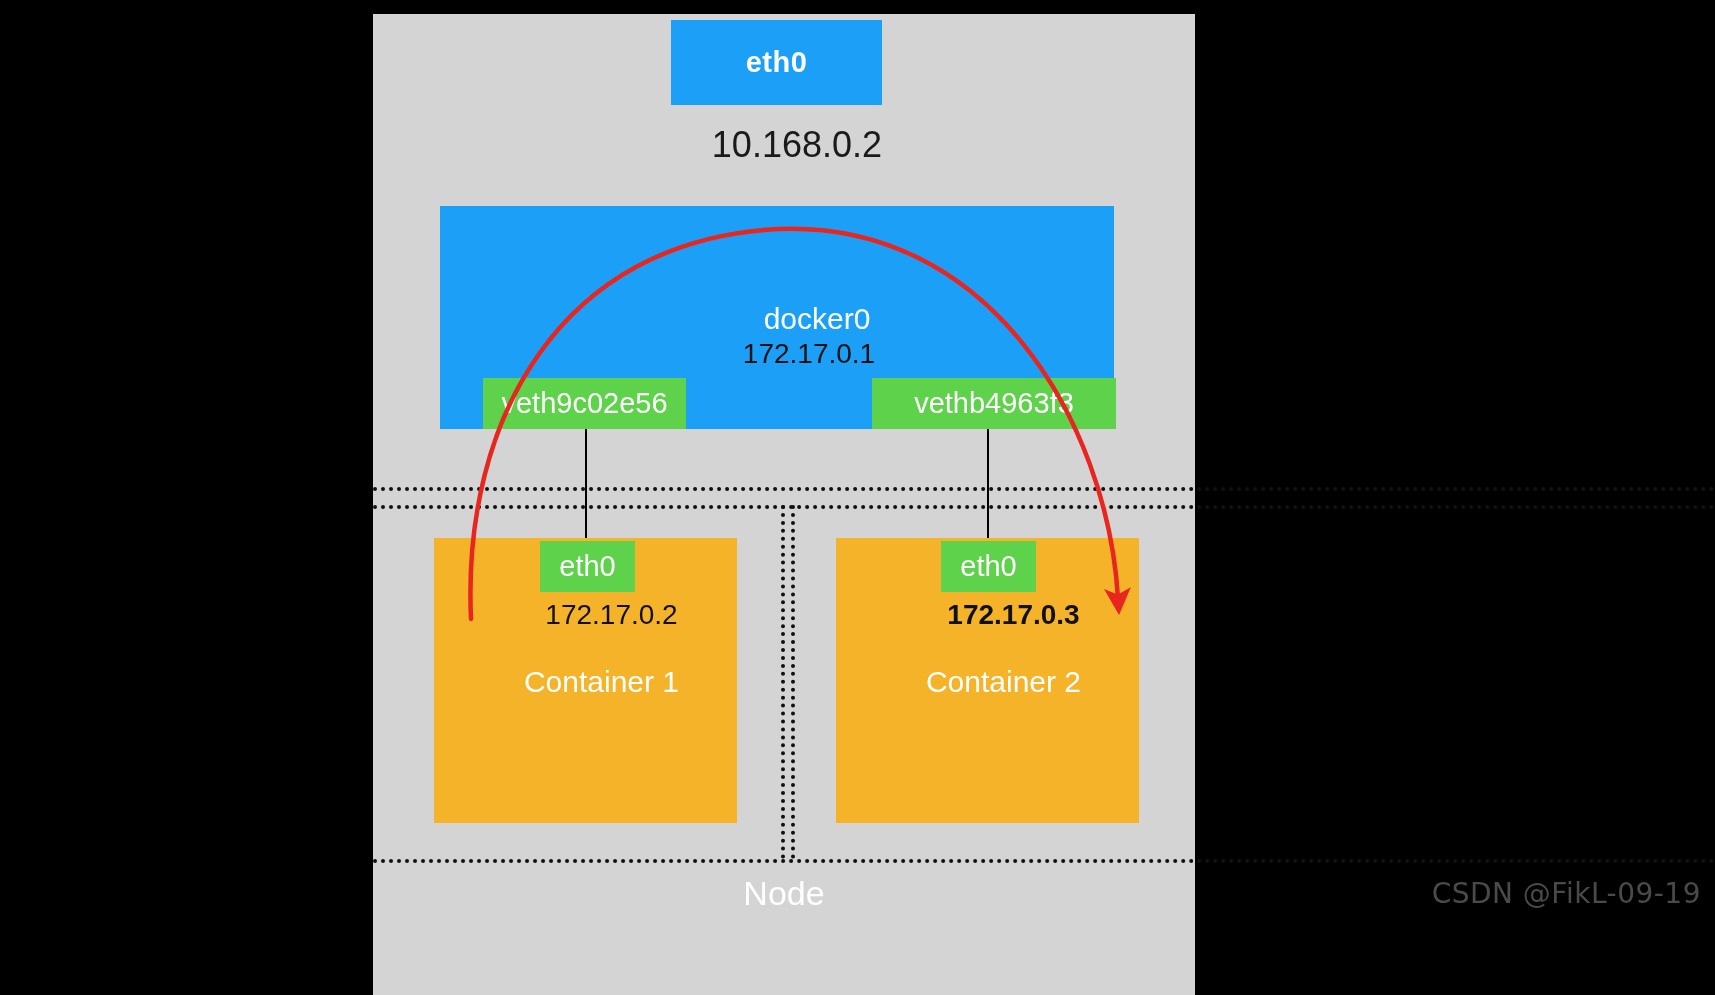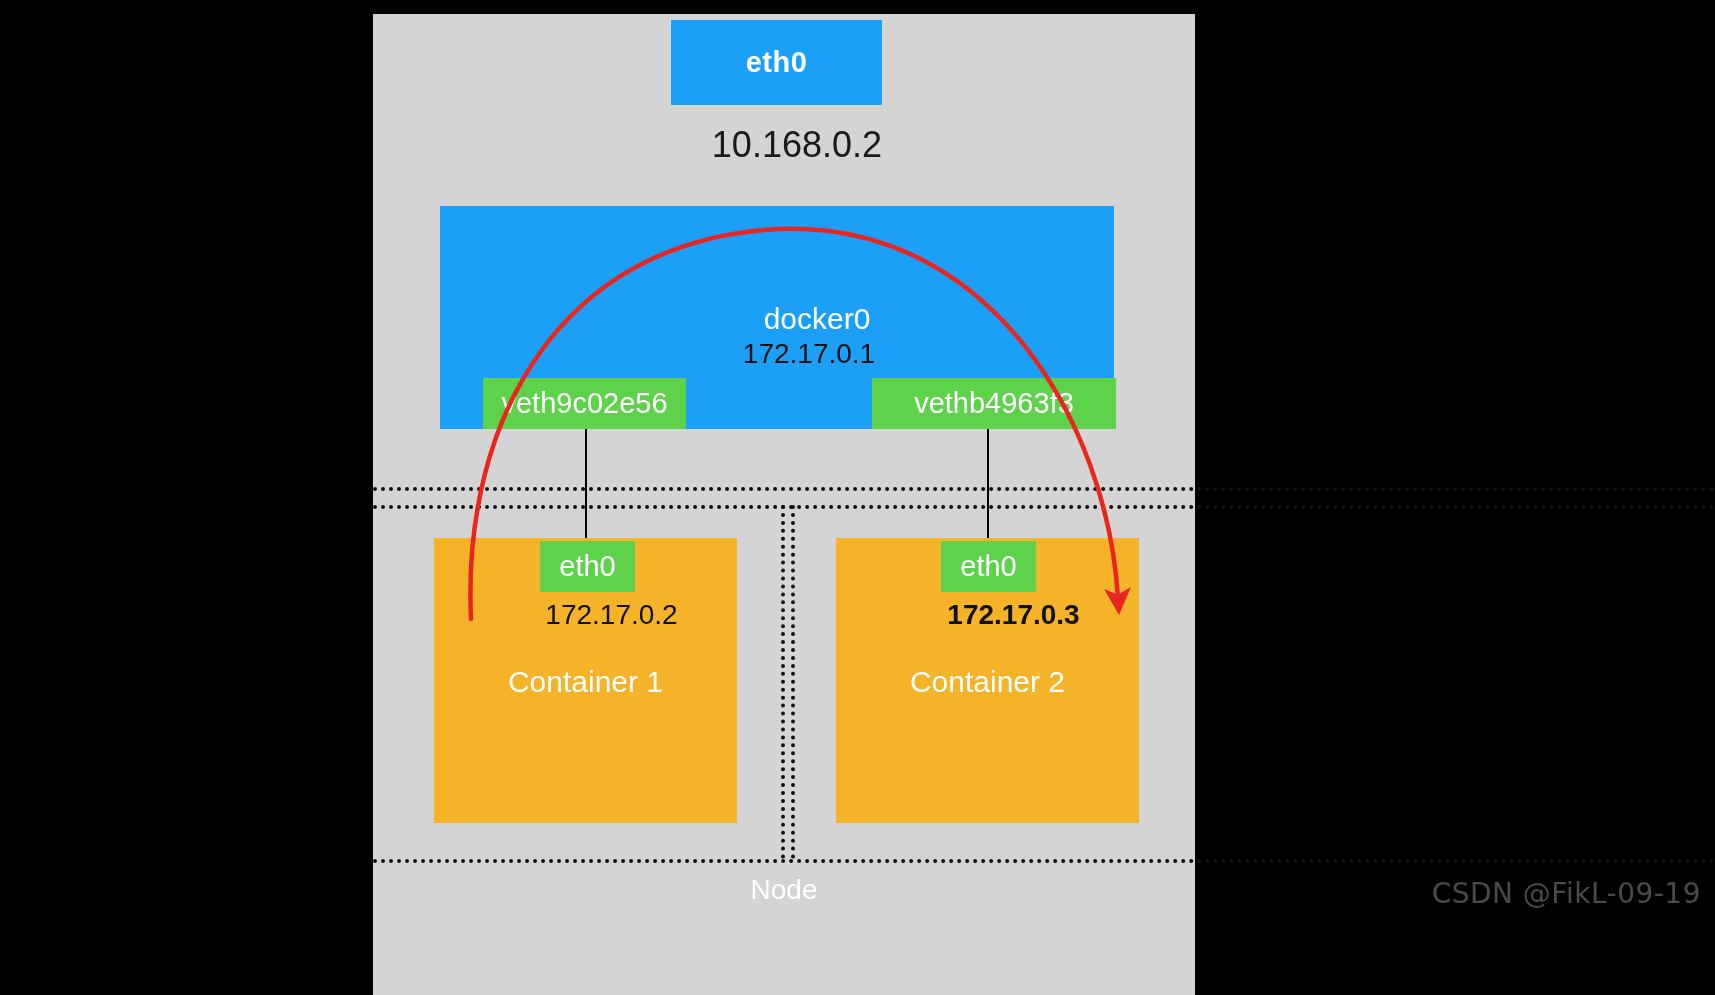--- a/index.html
+++ b/index.html
@@ -166,33 +166,34 @@
   #ip-1 { left: 434px; }
   #ip-2 { left: 836px; font-weight: bold; }
 
   .container-name {
     position: absolute;
     top: 665px;
     width: 303px;
     text-align: center;
     color: #ffffff;
     font-size: 30px;
+    margin-left: 16px;
   }
   #name-1 { left: 434px; }
   #name-2 { left: 836px; }
 
   
   #node-label {
     position: absolute;
     left: 373px;
     top: 874px;
     width: 822px;
     text-align: center;
     color: #ffffff;
-    font-size: 28px;
+    font-size: 34px;
   }
 
   
   #traffic-arc {
     position: absolute;
     left: 0;
     top: 0;
     width: 1715px;
     height: 995px;
     pointer-events: none;

